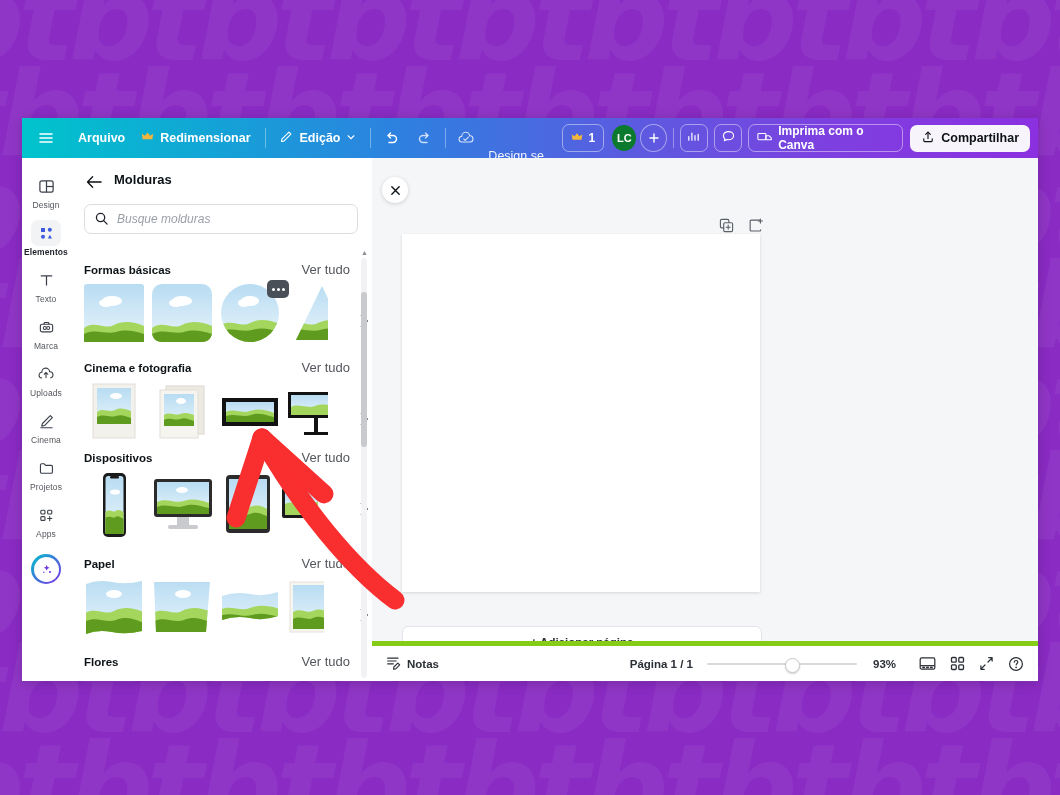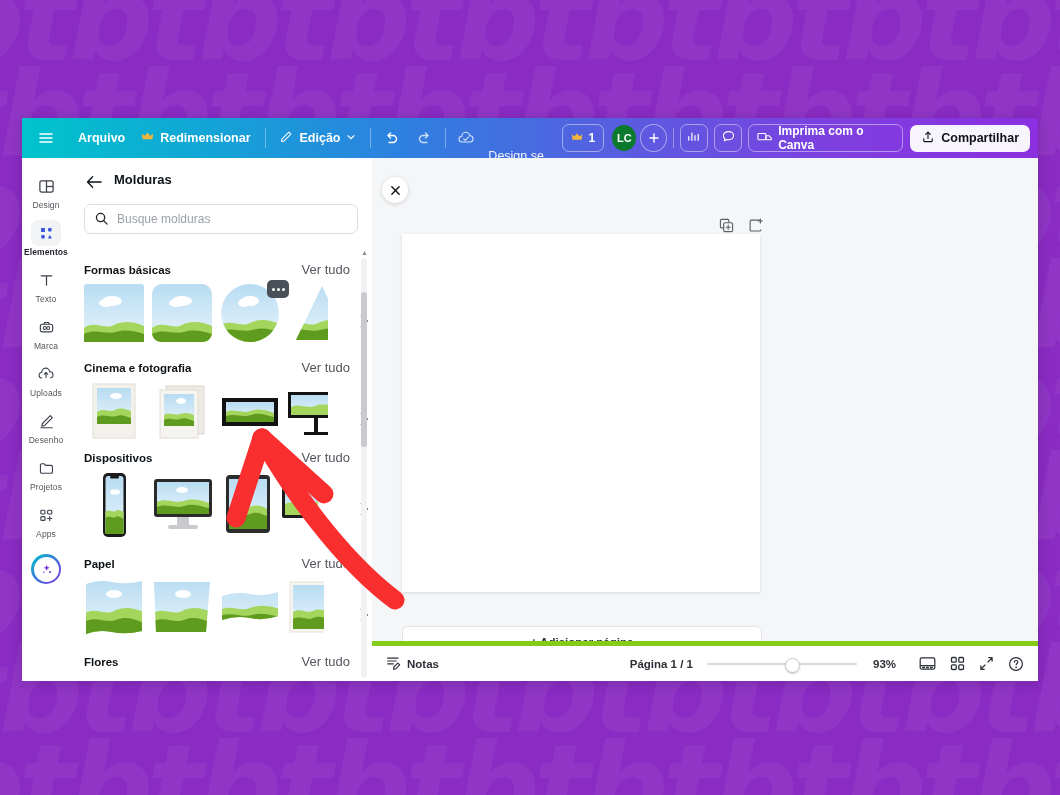--- a/index.html
+++ b/index.html
@@ -100,21 +100,21 @@
     position:absolute;left:48px;top:40px;width:302px;height:523px;
     background:#fff;overflow:hidden;
   }
   #panel-head{display:flex;align-items:flex-start;gap:10px;padding:14px 14px 0 14px;}
   #panel-back{width:20px;height:20px;display:flex;align-items:center;justify-content:center;color:#0D1216;cursor:pointer;}
   #panel-title{font-size:13px;font-weight:700;color:#0D1216;}
   #search-wrap{margin:12px 14px 0 14px;position:relative;}
   #search-input{
     width:100%;box-sizing:border-box;height:30px;border:1px solid #DCDDE0;border-radius:7px;
     padding:0 10px 0 32px;font-size:12px;color:#0D1216;
-    font-family:"Liberation Sans", sans-serif;outline:none;background:#fff;
+    font-family:"Liberation Sans", sans-serif;outline:none;background:#fff;font-style:italic;
   }
   #search-input::placeholder{color:#9BA0A8;}
   #search-icon{position:absolute;left:10px;top:7px;color:#1F2329;pointer-events:none;}
 
   #sections{
     position:absolute;left:0;top:96px;width:302px;height:427px;
     overflow:hidden;padding-left:14px;box-sizing:border-box;
   }
   .sec{margin-top:8px;position:relative;}
   .sec-head{display:flex;align-items:baseline;justify-content:space-between;padding-right:22px;}
@@ -382,21 +382,21 @@
       <span class="ri-lbl">Uploads</span>
     </div>
 
     <div class="rail-item">
       <span class="ri-icn">
         <svg width="17" height="17" viewBox="0 0 18 18">
             <path d="M13 2.8l2.2 2.2-8.3 8.3-2.9.7.7-2.9z" fill="none" stroke="currentColor" stroke-width="1.2" stroke-linejoin="round"></path>
             <path d="M3 15.6h12" stroke="currentColor" stroke-width="1.2" stroke-linecap="round"></path>
           </svg>
       </span>
-      <span class="ri-lbl">Desenho</span>
+      <span class="ri-lbl">Cinema</span>
     </div>
 
     <div class="rail-item">
       <span class="ri-icn">
         <svg width="17" height="17" viewBox="0 0 18 18">
             <path d="M2.6 5.4c0-.8.6-1.4 1.4-1.4h2.6l1.4 1.7h5.9c.8 0 1.4.6 1.4 1.4v5.5c0 .8-.6 1.4-1.4 1.4H4c-.8 0-1.4-.6-1.4-1.4z" fill="none" stroke="currentColor" stroke-width="1.2" stroke-linejoin="round"></path>
           </svg>
       </span>
       <span class="ri-lbl">Projetos</span>
     </div>

